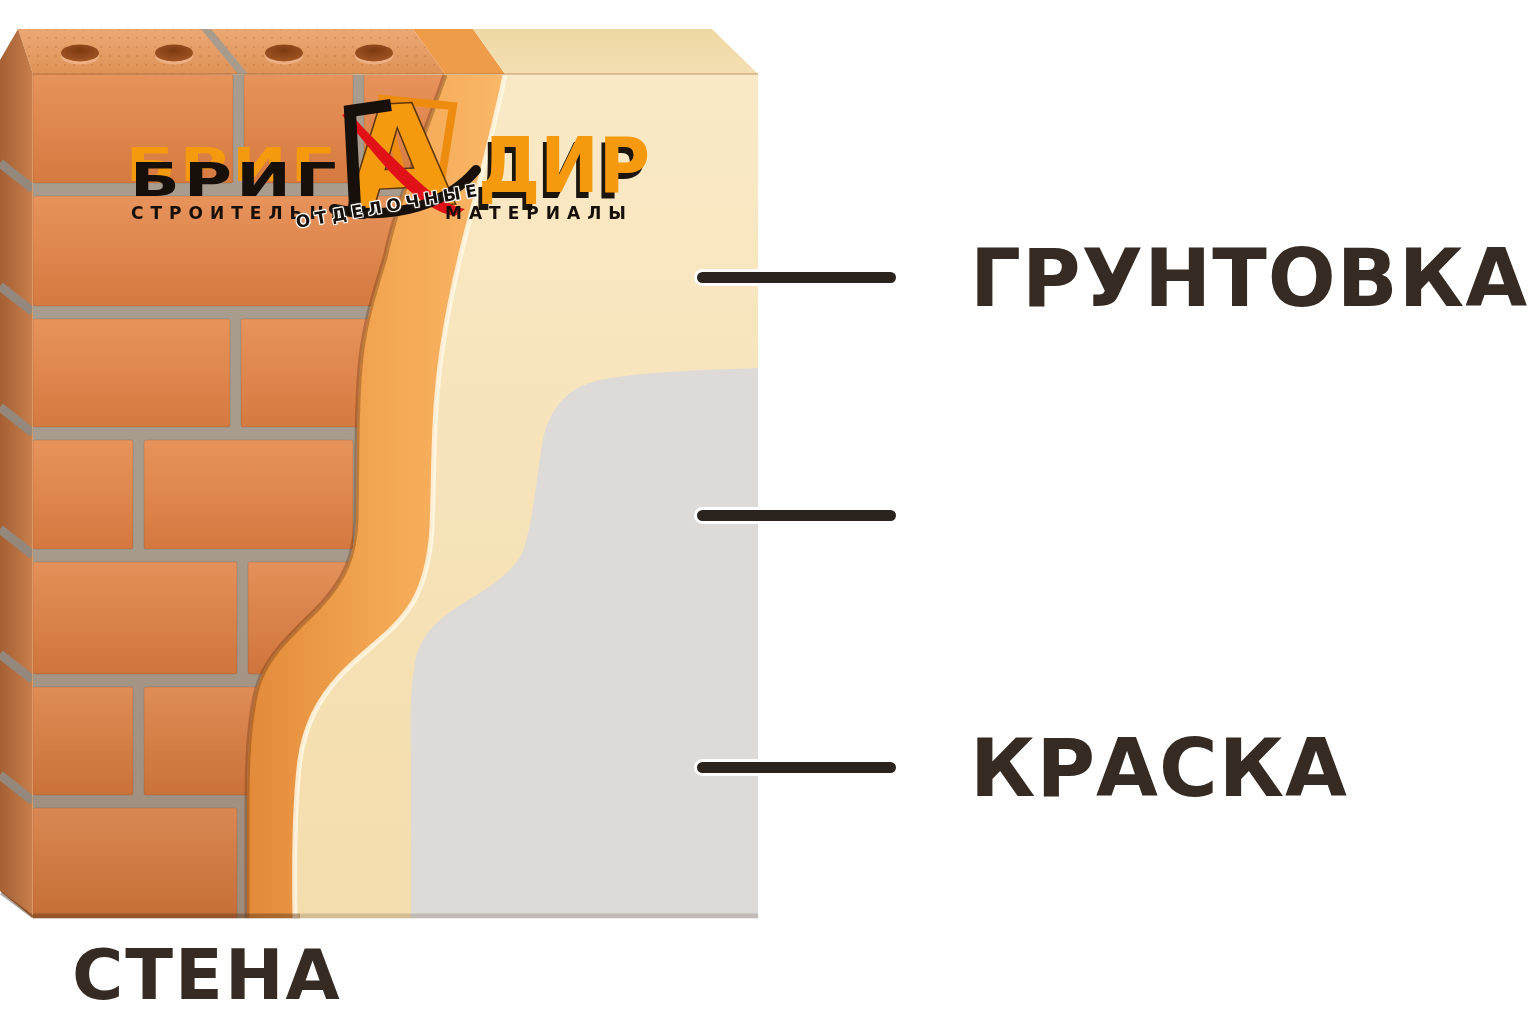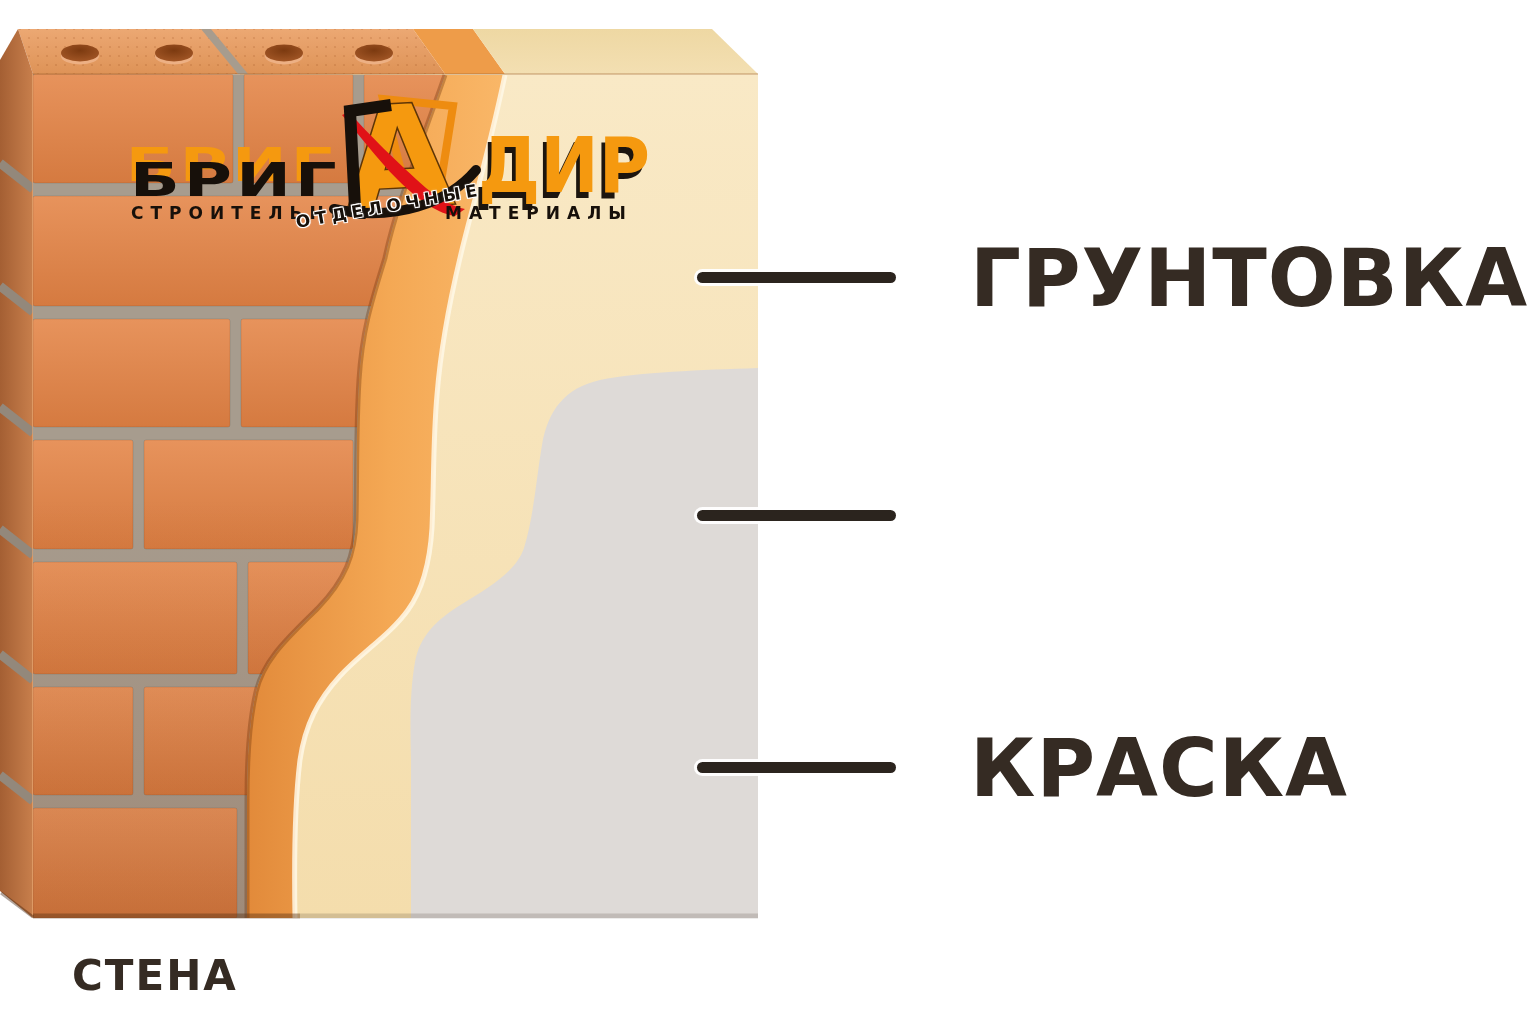--- a/index.html
+++ b/index.html
@@ -26,21 +26,21 @@
     position:absolute;left:922px;height:110px;display:flex;align-items:center;
     font-size:80px;font-weight:bold;letter-spacing:1px;color:var(--text);
     white-space:nowrap;
     margin-left:48px;
   }
   #label-primer{top:223px;}
   #label-putty{top:461px;}
   #label-paint{top:713px;text-align:right;}
   #label-wall{
     position:absolute;left:72px;top:938px;height:74px;display:flex;align-items:center;
-    font-size:42px;font-weight:bold;letter-spacing:2px;color:var(--text);
+    font-size:70px;font-weight:bold;letter-spacing:2px;color:var(--text);
   }
 
   
   #logo{position:absolute;left:0;top:0;width:700px;height:260px;padding-left:46px;}
   .logo-brig{
     position:absolute;left:130px;top:157px;font-size:46px;line-height:46px;font-weight:bold;
     letter-spacing:3px;color:var(--logoBlack);
     transform:scaleX(1.42);transform-origin:left top;
     text-shadow:-3px -15px 0 var(--logoOrange);
     white-space:nowrap;

